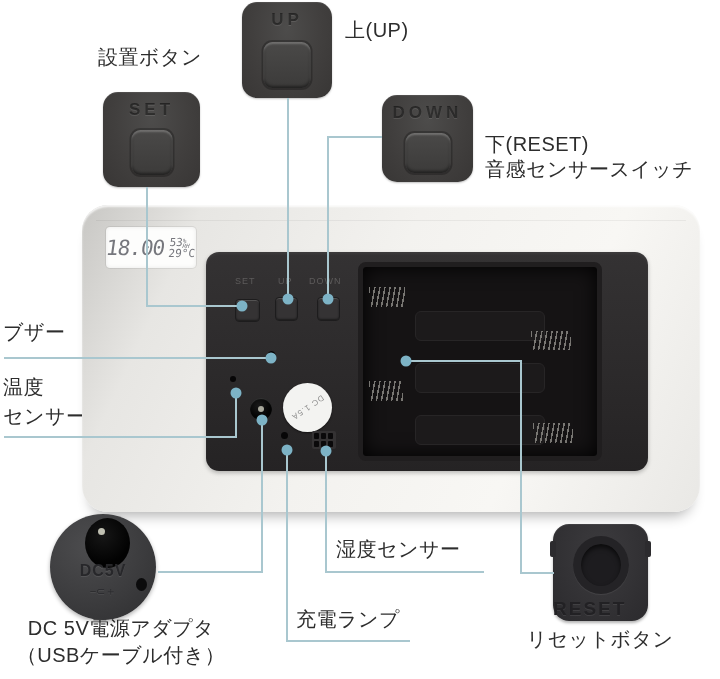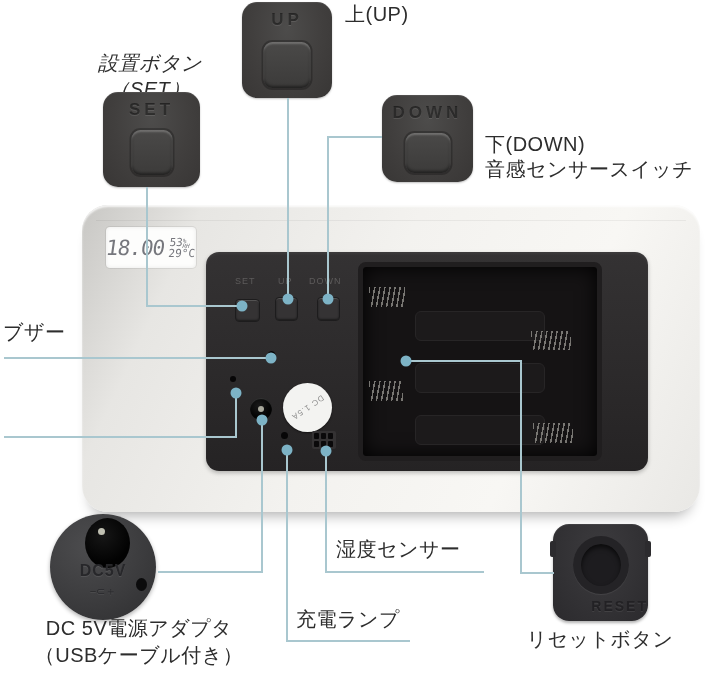--- a/index.html
+++ b/index.html
@@ -4,28 +4,28 @@
 <style>
   :root{ --line:#a9c7cf; --dot:#7db3c6; --label-text:#2d2d2d; }
   *{margin:0;padding:0;box-sizing:border-box;}
   html,body{background:#fff;}
   body{font-family:"Liberation Sans","DejaVu Sans",sans-serif;}
   .stage{position:relative;width:720px;height:679px;background:#fff;overflow:hidden;}
 
   
   .lbl{position:absolute;color:var(--label-text);line-height:26px;font-size:20px;letter-spacing:.5px;}
   .lbl.center{text-align:center;}
-  .set-label{left:70px;top:50px;width:160px;font-style:italic;}
-  .up-label{left:345px;top:1px;white-space:nowrap;}
+  .set-label{left:70px;top:44px;width:160px;}
+  .up-label{left:345px;top:17px;white-space:nowrap;}
   .down-label{left:485px;top:132px;white-space:nowrap;line-height:25px;}
   .buzzer-label{left:3px;top:319px;}
   .temp-label{left:3px;top:373px;line-height:29px;}
   .humidity-label{left:336px;top:536px;}
   .charge-label{left:296px;top:606px;}
-  .dc-label{left:10px;top:615px;width:222px;line-height:27px;margin-left:18px;}
+  .dc-label{left:10px;top:615px;width:222px;line-height:27px;}
   .reset-label{left:505px;top:626px;width:190px;line-height:27px;}
 
   
   .photo-btn{position:absolute;border-radius:15px;
     background:radial-gradient(ellipse at 50% 28%,#4d4c4b 0%,#413f3e 55%,#383635 100%);
     box-shadow:inset 0 1px 1px rgba(255,255,255,.08), 0 1px 2px rgba(0,0,0,.25);}
   .photo-btn .engrave{position:absolute;left:0;right:0;top:8px;text-align:center;
     font-size:17px;font-weight:bold;letter-spacing:4px;color:rgba(10,10,10,.55);
     text-shadow:0 1px 0 rgba(255,255,255,.10);}
   .photo-btn .knob{position:absolute;left:50%;transform:translateX(-50%);
@@ -107,21 +107,21 @@
   .dc-circle .edge-dot{position:absolute;left:86px;top:64px;width:11px;height:13px;border-radius:50%;background:#0b0b0c;}
 
   .reset-btn{position:absolute;left:553px;top:524px;width:95px;height:97px;border-radius:16px;
     background:radial-gradient(ellipse at 50% 30%,#3c3b3e 0%,#333235 55%,#2b2a2d 100%);
     box-shadow:inset 0 1px 1px rgba(255,255,255,.07), 0 2px 3px rgba(0,0,0,.3);}
   .reset-btn .tab{position:absolute;width:6px;height:16px;background:#2c2b2e;border-radius:2px;top:17px;}
   .tab-l{left:-3px;} .tab-r{right:-3px;}
   .reset-btn .ring{position:absolute;left:20px;top:12px;width:56px;height:58px;border-radius:50%;
     background:#1d1c1f;border:8px solid #242326;
     box-shadow:0 1px 1px rgba(255,255,255,.08), inset 0 3px 5px rgba(0,0,0,.65);}
-  .reset-btn .reset-eng{position:absolute;left:0;right:0;top:74px;text-align:right;font-size:14px;
+  .reset-btn .reset-eng{position:absolute;left:0;right:0;top:74px;text-align:left;font-size:19px;
     letter-spacing:2px;color:#222124;text-shadow:0 1px 0 rgba(255,255,255,.08);font-weight:bold;}
 
   
   svg.lines{position:absolute;left:0;top:0;z-index:6;pointer-events:none;}
   .z2{z-index:2;} .z3{z-index:3;}
 </style>
 </head>
 <body>
 
 <div class="stage">
@@ -227,31 +227,32 @@
       <circle cx="236" cy="393" r="5.5"></circle>
       <circle cx="262" cy="420" r="5.5"></circle>
       <circle cx="287" cy="450" r="5.5"></circle>
       <circle cx="326" cy="451" r="5.5"></circle>
       <circle cx="406" cy="361" r="5.5"></circle>
     </g>
   </svg>
 
   <div class="lbl center set-label">
     <div>設置ボタン</div>
-    <div>（SET）</div>
   </div>
   <div class="lbl up-label">
     <div>上(UP)</div>
   </div>
   <div class="lbl down-label">
-    <div>下(DOWN)</div>
+    <div>下(RESET)</div>
     <div>音感センサースイッチ</div>
   </div>
   <div class="lbl buzzer-label">ブザー</div>
   <div class="lbl temp-label">
+    <div>温度</div>
+    <div>センサー</div>
   </div>
   <div class="lbl charge-label">充電ランプ</div>
   <div class="lbl humidity-label">湿度センサー</div>
   <div class="lbl center dc-label">
     <div>DC 5V電源アダプタ</div>
     <div>（USBケーブル付き）</div>
   </div>
   <div class="lbl center reset-label">
     <div>リセットボタン</div>
   </div>

